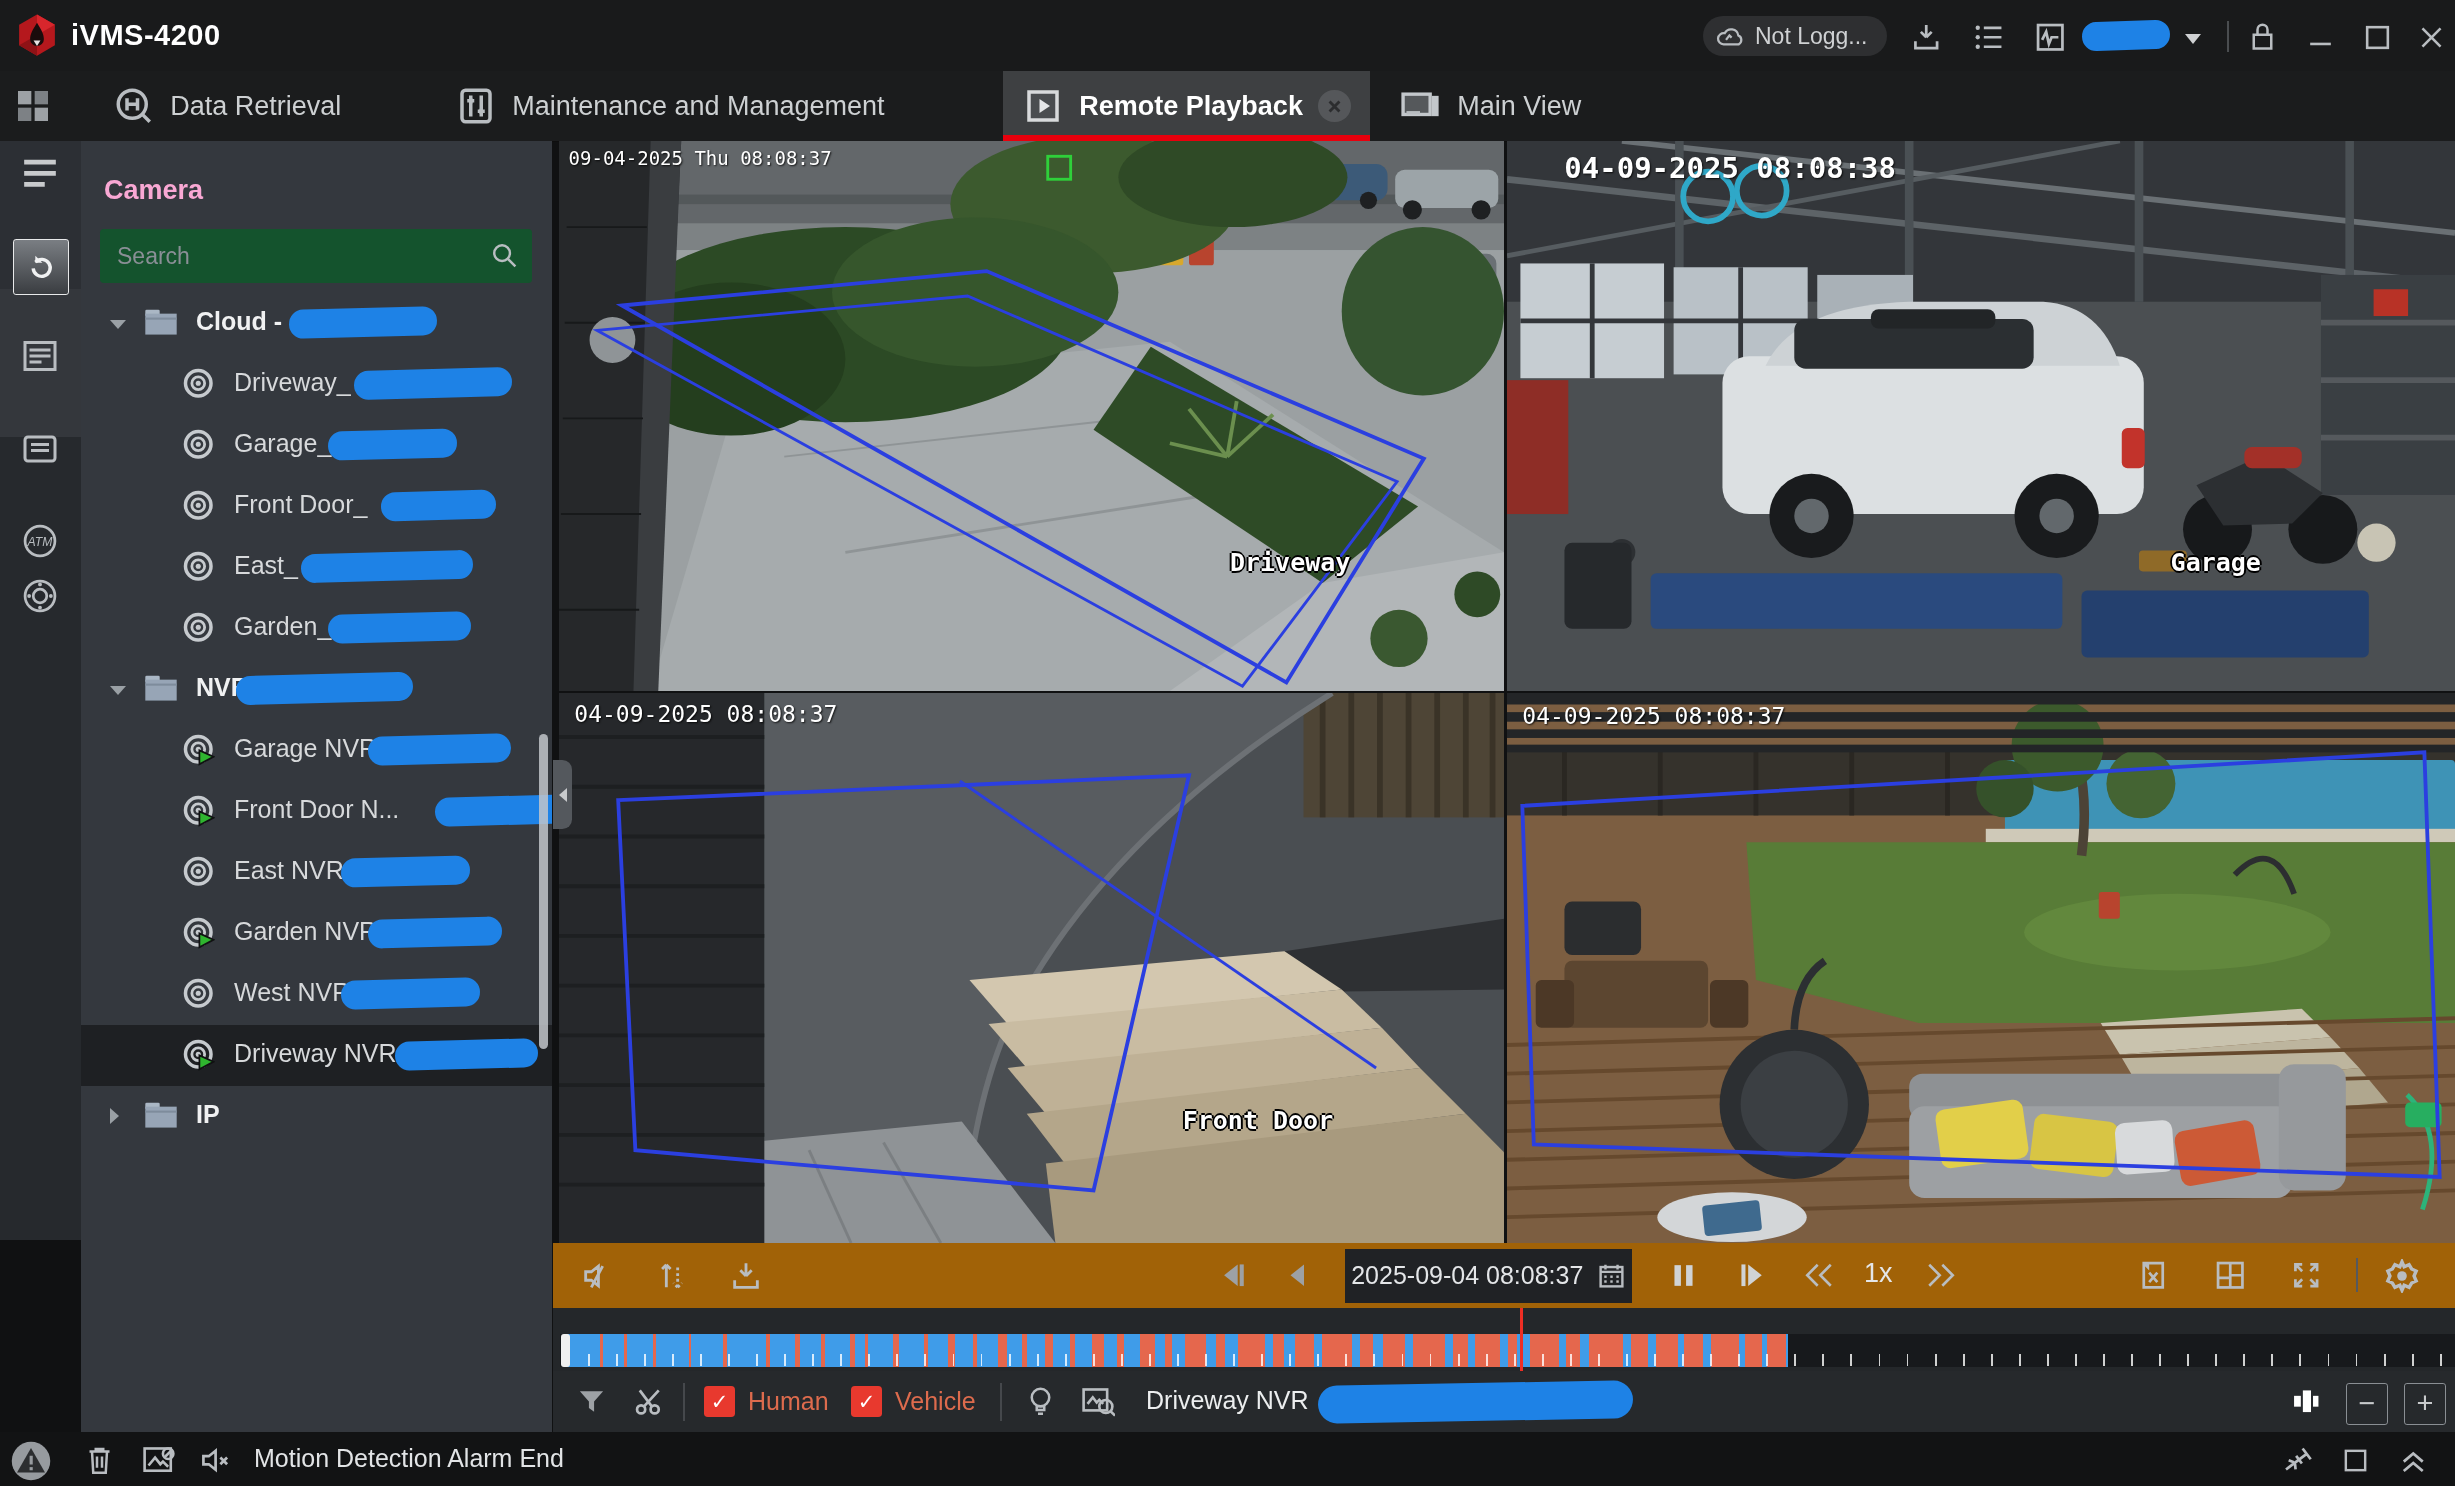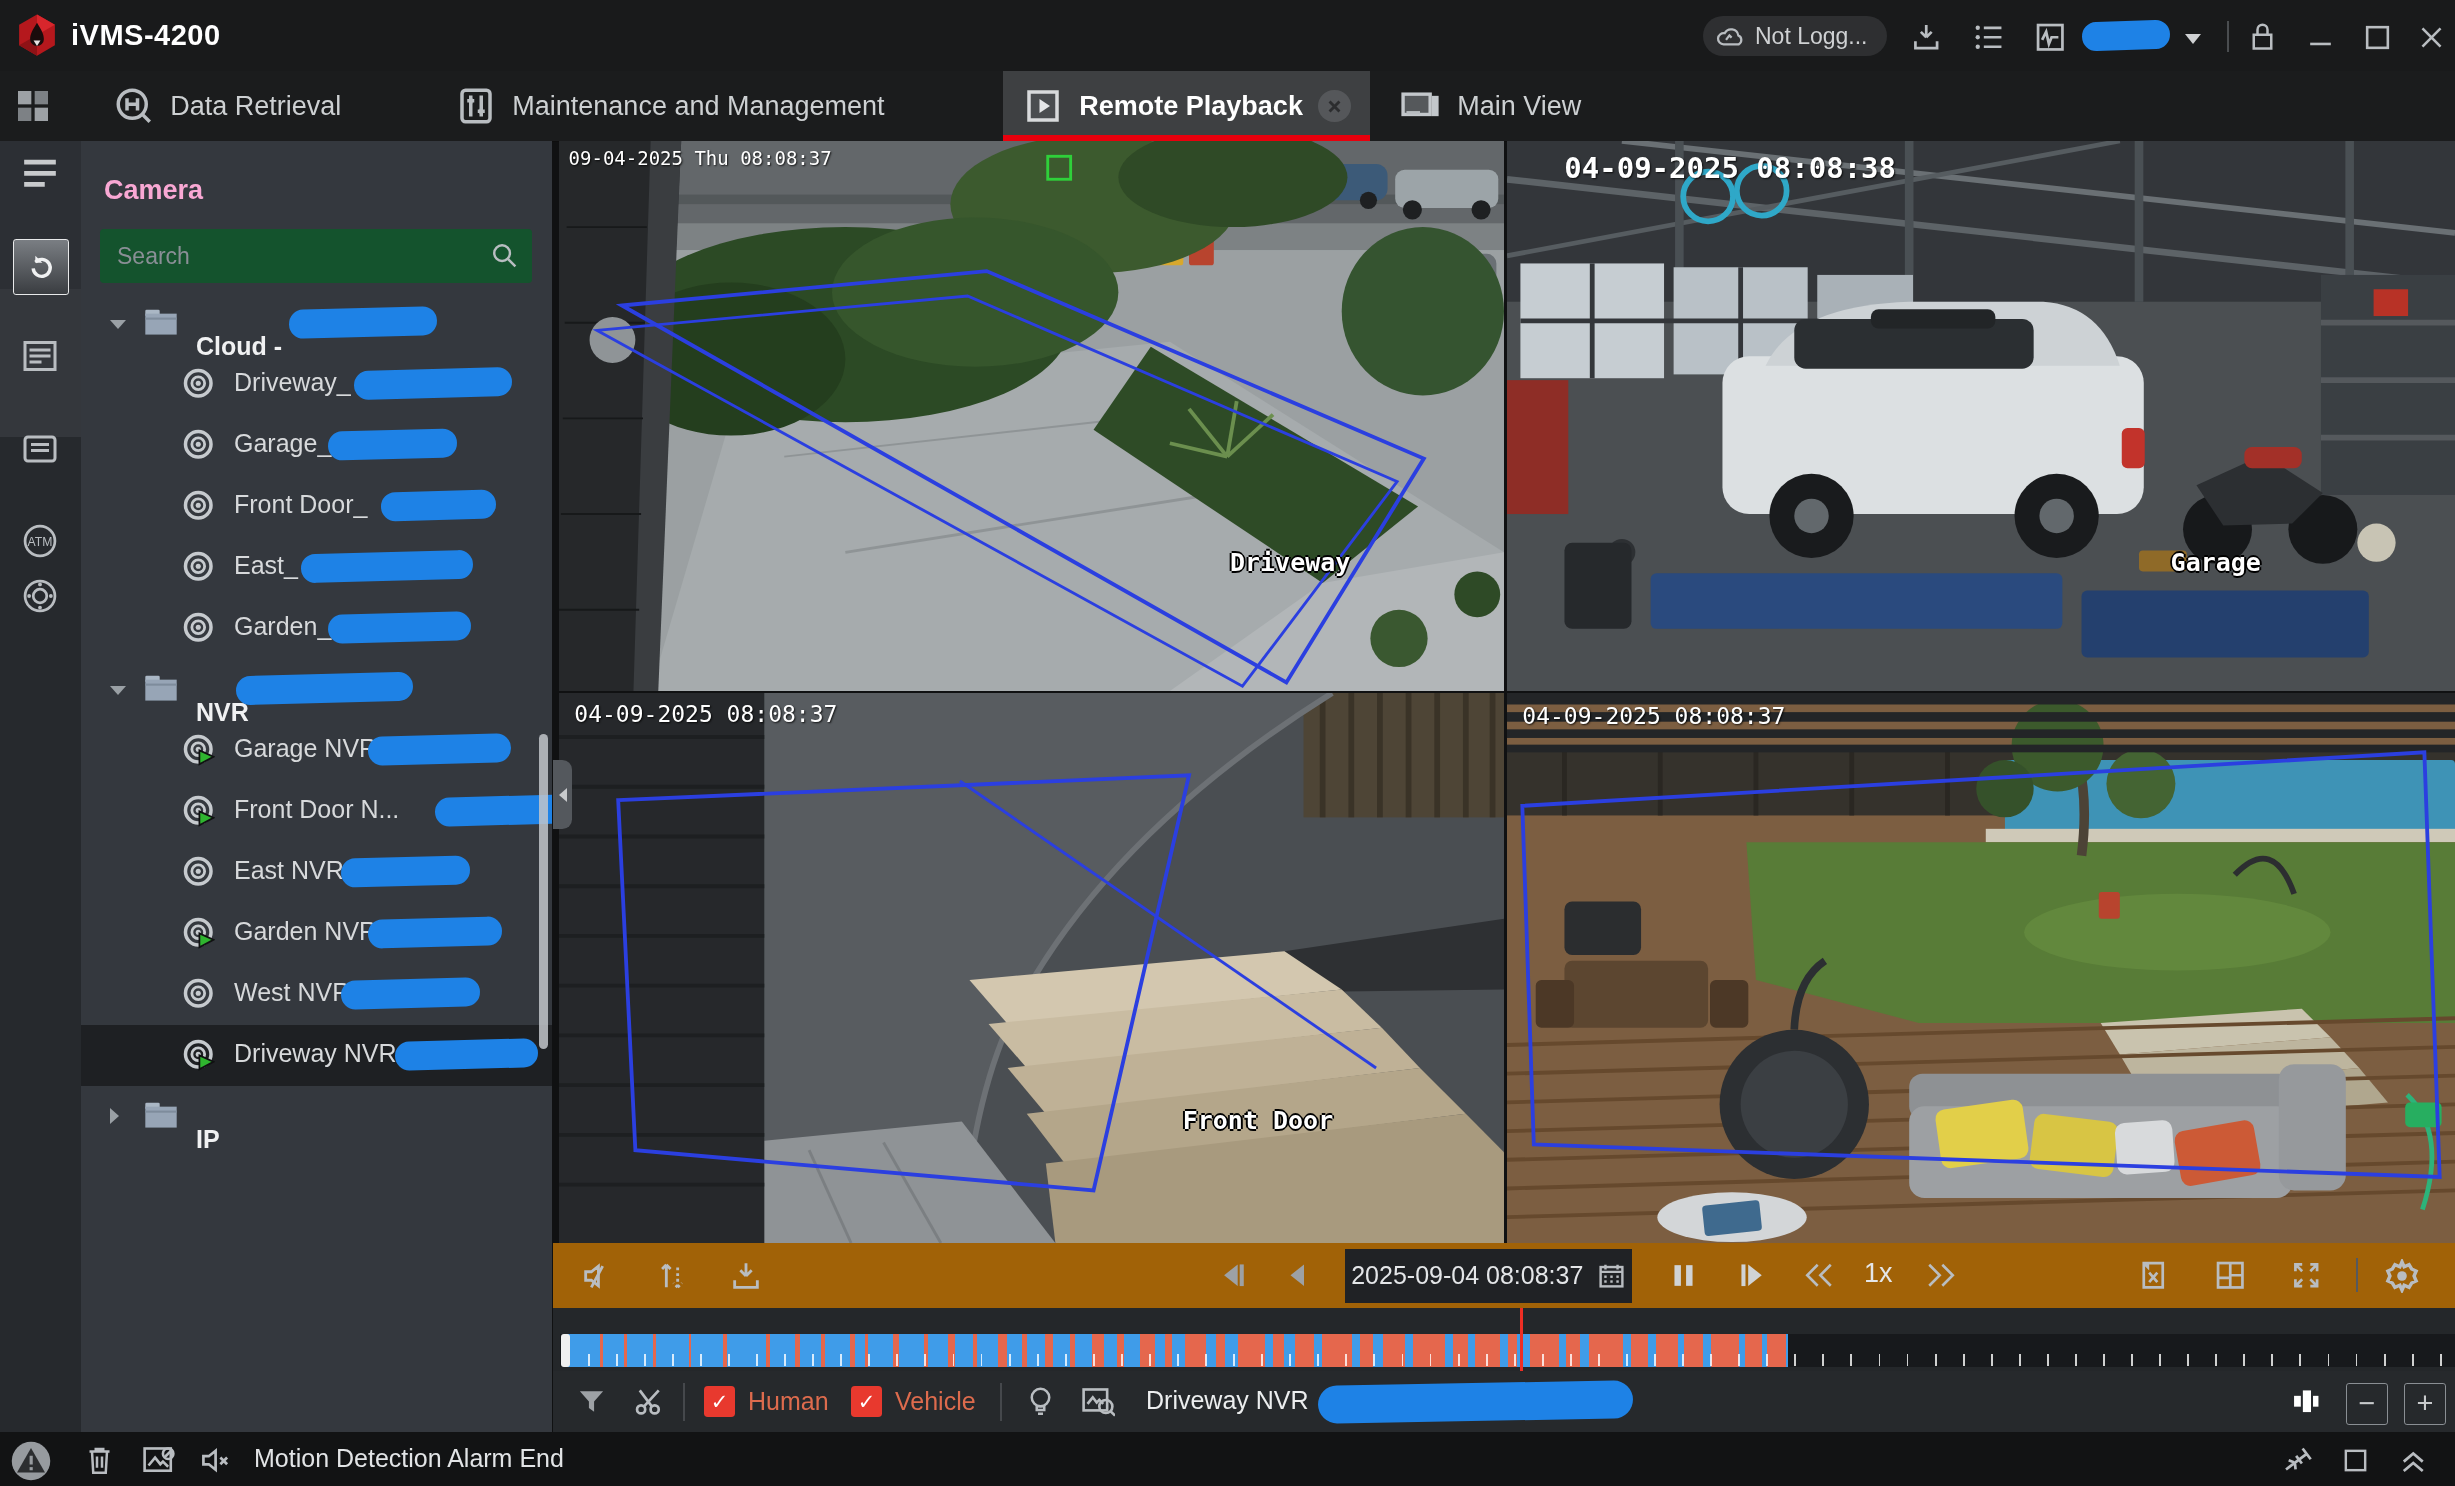--- a/index.html
+++ b/index.html
@@ -21,21 +21,21 @@
 
   
   #tabbar{position:absolute;left:0;top:71px;width:2456px;height:70px;background:#1b1c1d;border-bottom:1px solid #0e0e0e;}
   .tab{position:absolute;top:0;height:70px;display:flex;align-items:center;gap:15.3px;font-size:27px;color:#cdd0d2;cursor:pointer;}
   .tab.active{background:#3e4042;color:#fff;font-weight:bold;padding:0 19px;}
   .tab.active:after{content:"";position:absolute;left:0;right:0;bottom:0;height:5.7px;background:#e8000d;}
   .tab-close{width:32.5px;height:32.5px;border-radius:16.3px;background:#55575a;display:flex;align-items:center;justify-content:center;}
   #grid-btn{position:absolute;left:13.4px;top:15.3px;}
 
   
-  #rail{position:absolute;left:0;top:141px;width:81px;height:1291px;background:#26292d;}
+  #rail{position:absolute;left:0;top:141px;width:81px;height:1099px;background:#26292d;font-style:italic;}
   .rail-band{position:absolute;left:0;width:81px;}
   .rail-ic{position:absolute;left:13.4px;width:54px;height:54px;display:flex;align-items:center;justify-content:center;cursor:pointer;}
   .rail-ic.active{background:linear-gradient(#7a7e83,#3a3d41);border:1.9px solid #e8e9ea;border-radius:2.9px;}
 
   
   #panel{position:absolute;left:81px;top:141px;width:471px;height:1291px;background:#34383e;}
   #panel-title{position:absolute;left:23px;top:34px;font-size:27px;font-weight:bold;color:#f9a8d4;}
   #search-box{position:absolute;left:19px;top:88px;width:432px;height:54px;background:#14532d;border-radius:3.8px;}
   #search-input{width:100%;height:100%;background:transparent;border:none;outline:none;color:#c9ccd0;font-size:23px;
       padding:0 57px 0 17px;font-family:"Liberation Sans",sans-serif;box-sizing:border-box;}
@@ -44,21 +44,21 @@
   #camera-tree{position:absolute;left:0;top:152px;width:471px;height:1051px;overflow:hidden;}
   .tree-row{position:relative;height:61px;width:100%;cursor:pointer;}
   .tree-row.selected{background:#1e2023;}
   .tw{position:absolute;left:29px;top:27px;width:0;height:0;}
   .tw.down{border-left:8.6px solid transparent;border-right:8.6px solid transparent;border-top:9.6px solid #9aa0a5;}
   .tw.right{border-top:8.6px solid transparent;border-bottom:8.6px solid transparent;border-left:9.6px solid #9aa0a5;top:22px;}
   .ticon{position:absolute;top:13.4px;width:34px;height:34px;}
   .folder .ticon{left:63px;}
   .cam .ticon{left:101px;}
   .tlabel{position:absolute;top:14.3px;font-size:25px;color:#d7d9db;white-space:nowrap;}
-  .folder .tlabel{left:115px;font-weight:bold;color:#f0f1f2;margin-top:25px;}
+  .folder .tlabel{left:115px;font-weight:bold;color:#f0f1f2;}
   .cam .tlabel{left:153px;}
   .redact{position:relative;display:inline-block;height:29px;background:#1e82e6;border-radius:14.3px;vertical-align:middle;transform:rotate(-1.5deg);}
   .tree-row .redact{position:absolute;top:15.3px;}
   #panel-scrollbar{position:absolute;right:3.8px;top:593px;width:9.6px;height:315px;background:#c2c6ca;border-radius:4.8px;opacity:.85;}
   #panel-collapse{position:absolute;left:553px;top:760px;width:19px;height:69px;background:#54585d;border-radius:0 9.6px 9.6px 0;
       display:flex;align-items:center;justify-content:center;cursor:pointer;z-index:5;}
   #panel-collapse span{width:0;height:0;border-top:7.6px solid transparent;border-bottom:7.6px solid transparent;border-right:8.6px solid #c8cacc;}
 
   
   .cell{position:absolute;background:#000;overflow:hidden;}

